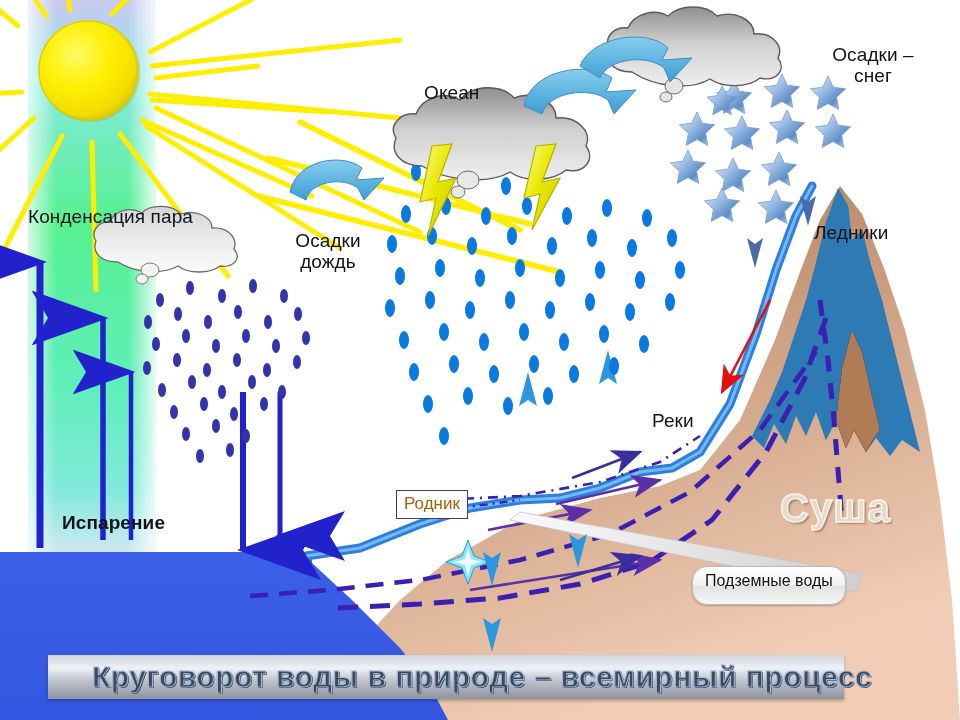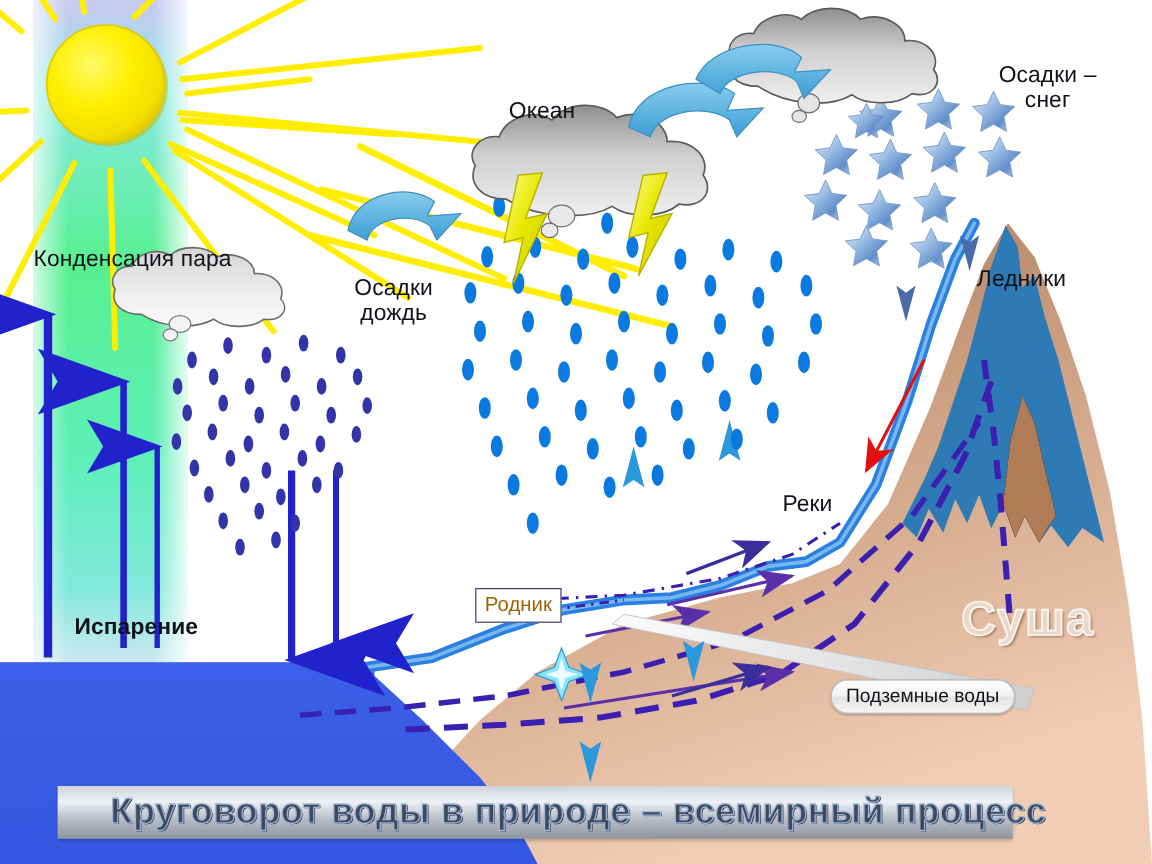--- a/index.html
+++ b/index.html
@@ -43,21 +43,21 @@
     padding: 3px 7px 4px 7px;
     white-space: pre;
   }
   .pill {
     position: absolute;
     background: linear-gradient(to bottom, #ffffff 0%, #f2f2f2 48%, #e2e2e2 52%, #f6f6f6 100%);
     border: 1px solid #b9b9b9;
     border-radius: 15px;
     color: #11131a;
     font-size: 16px;
-    padding: 5px 12px 4px 12px;
+    padding: 5px 12px 14px 12px;
     white-space: pre;
     box-shadow: 0 1px 2px rgba(0,0,0,0.25);
   }
   .wordart {
     position: absolute;
     white-space: pre;
     font-weight: bold;
   }
   #ocean-word {
     font-style: italic;
@@ -507,31 +507,31 @@
 
   <div class="lbl" style="left:28px; top:182px;margin-top:24px;">Конденсация пара</div>
 
   <div class="lbl bold" style="left:62px; top:512px;">Испарение</div>
 
   <div class="lbl center" style="left:280px; top:230px; width:96px;">Осадки
 дождь</div>
 
   <div class="lbl" style="left:424px; top:82px;">Океан</div>
 
-  <div class="lbl center" style="left:812px; top:52px; width:122px;">Осадки –
+  <div class="lbl center" style="left:812px; top:44px; width:122px;">Осадки –
 снег</div>
 
   <div class="lbl" style="left:814px; top:222px;">Ледники</div>
 
   <div class="lbl" style="left:652px; top:410px;">Реки</div>
 
   <div class="boxlbl" style="left:396px; top:490px;">Родник</div>
 
   <div class="pill" style="left:692px; top:566px;">Подземные воды</div>
 
 
-  <div class="wordart" id="land-word" style="left:801px; top:486px;margin-top:8px;">Суша</div>
+  <div class="wordart" id="land-word" style="left:780px; top:486px;">Суша</div>
 
   <div id="banner">
     <div id="banner-text">Круговорот воды в природе – всемирный процесс</div>
   </div>
 
 </div>
 
 </body></html>

